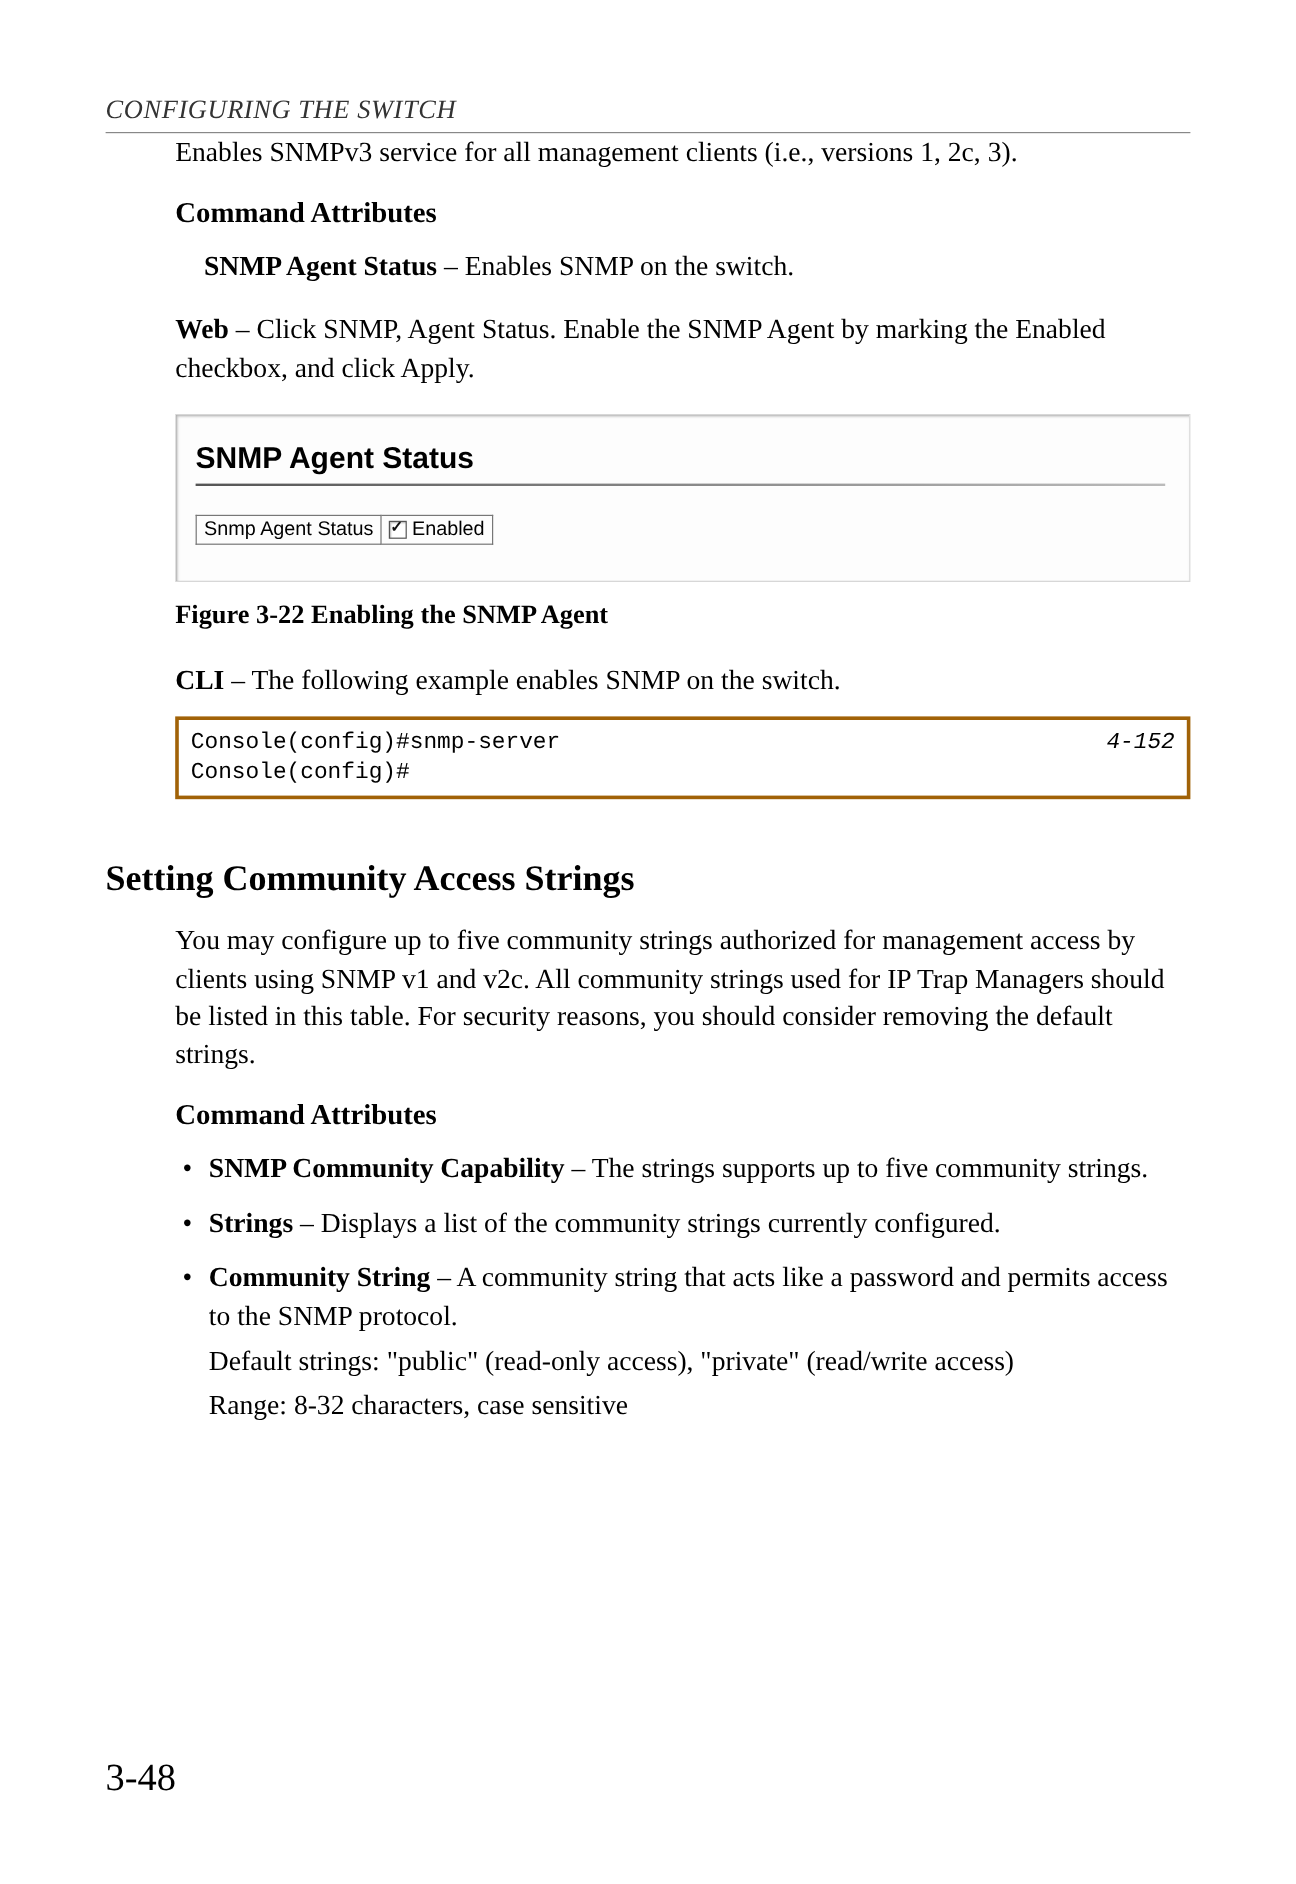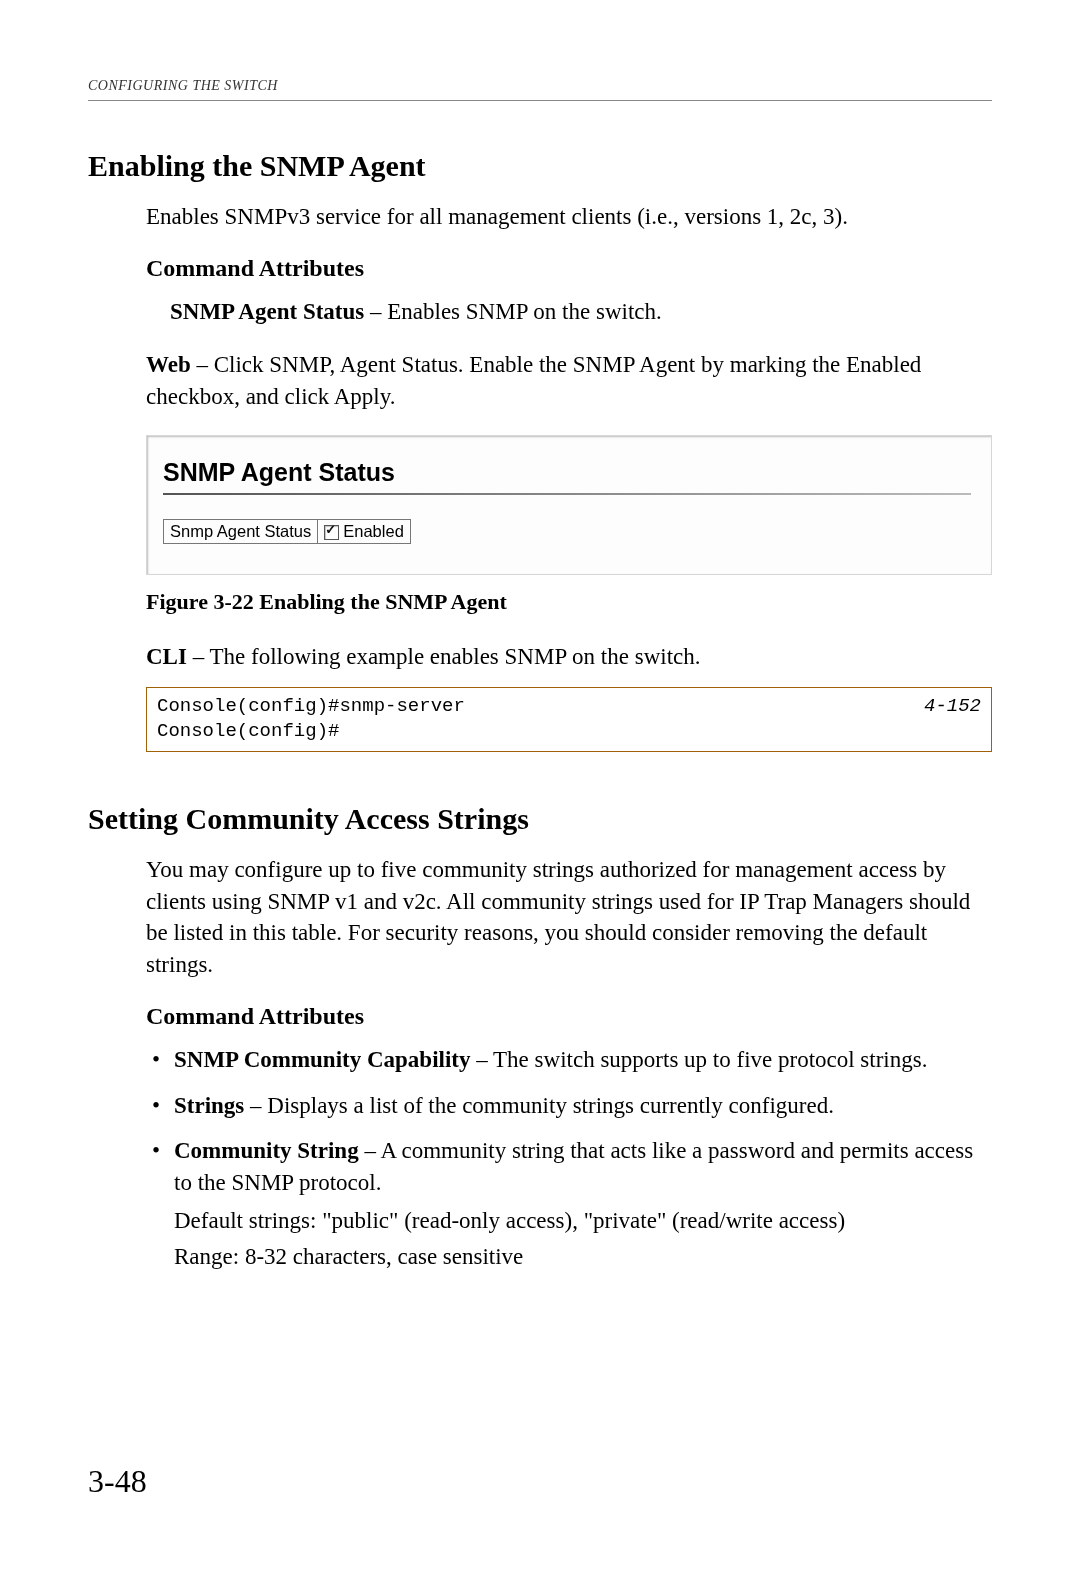--- a/index.html
+++ b/index.html
@@ -12,26 +12,25 @@
       height: 1570px;
       box-sizing: border-box;
       position: relative;
     }
     .page {
       padding: 78px 88px 0 88px;
     }
     .running-header {
       font-variant: small-caps;
       font-style: italic;
-      font-size: 14px;
+      font-size: 22px;
       letter-spacing: 0.5px;
       color: #333;
       border-bottom: 1px solid #888;
       padding-bottom: 6px;
-      margin-bottom: 48px;
       font-family: Georgia, 'Times New Roman', Times, serif;
     }
     h2.section-head {
       font-size: 30px;
       font-weight: bold;
       margin: 0 0 18px 0;
     }
     .indent {
       margin-left: 58px;
     }
@@ -121,21 +120,21 @@
     .cli-para {
       font-size: 23px;
       line-height: 1.38;
       margin: 0 0 14px 0;
     }
     .cli-para .lead {
       font-weight: bold;
       margin-top: 38px;
     }
     .console-box {
-      border: 1px solid #a16207;
+      border: 3px solid #a16207;
       padding: 6px 10px 6px 10px;
       font-family: 'Courier New', Courier, monospace;
       font-size: 19px;
       line-height: 1.35;
       display: flex;
       justify-content: space-between;
       align-items: flex-start;
       margin-bottom: 50px;
     }
     .console-box .left {
@@ -181,21 +180,20 @@
   </style>
 </head>
 <body>
 
 <div class="page">
 
   <div class="running-header">
     <span>CONFIGURING THE SWITCH</span>
   </div>
 
-  <h2 class="section-head">Enabling the SNMP Agent</h2>
 
   <div class="indent">
 
     <p class="body">Enables SNMPv3 service for all management clients (i.e., versions 1, 2c, 3).</p>
 
     <h3 class="sub">Command Attributes</h3>
 
     <p class="attr-line">
       <span class="label">SNMP Agent Status</span><span> – Enables SNMP on the switch.</span>
     </p>
@@ -236,21 +234,21 @@
   <h2 class="section-head">Setting Community Access Strings</h2>
 
   <div class="indent">
 
     <p class="body">You may configure up to five community strings authorized for management access by clients using SNMP v1 and v2c. All community strings used for IP Trap Managers should be listed in this table. For security reasons, you should consider removing the default strings.</p>
 
     <h3 class="sub">Command Attributes</h3>
 
     <ul class="attrs">
       <li>
-        <span class="label">SNMP Community Capability</span><span> – The switch supports up to five protocol strings.</span>
+        <span class="label">SNMP Community Capability</span><span> – The strings supports up to five community strings.</span>
       </li>
       <li>
         <span class="label">Strings</span><span> – Displays a list of the community strings currently configured.</span>
       </li>
       <li>
         <span class="label">Community String</span><span> – A community string that acts like a password and permits access to the SNMP protocol.</span>
         <div class="sub-lines">
           <div>Default strings: "public" (read-only access), "private" (read/write access)</div>
           <div>Range: 8-32 characters, case sensitive</div>
         </div>

